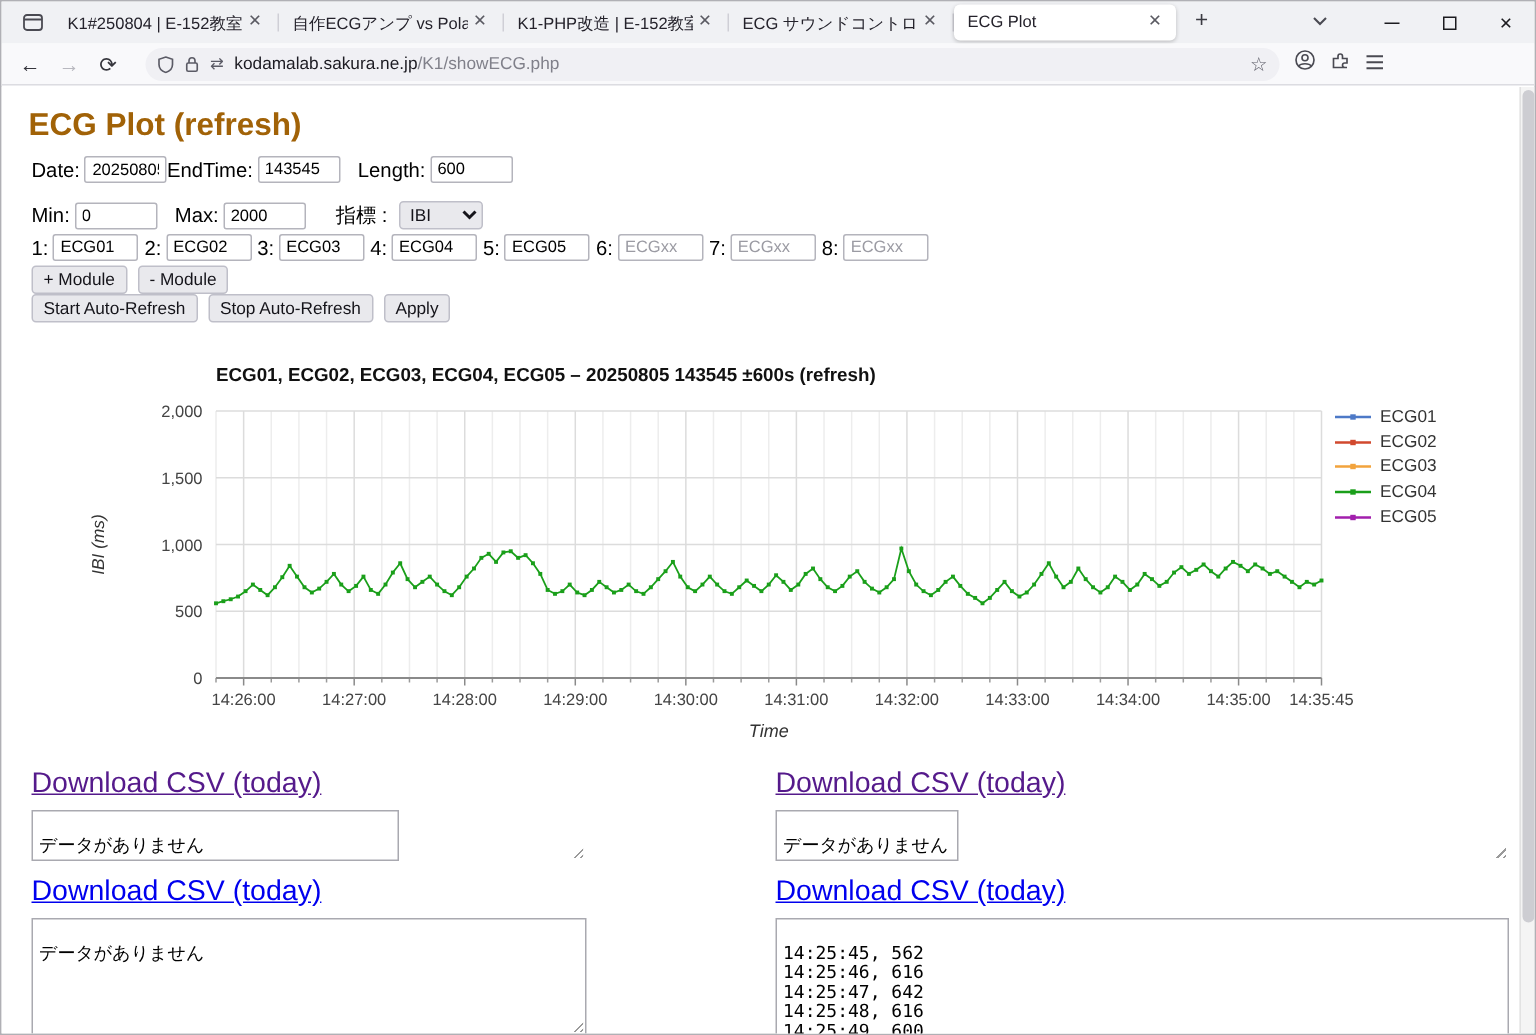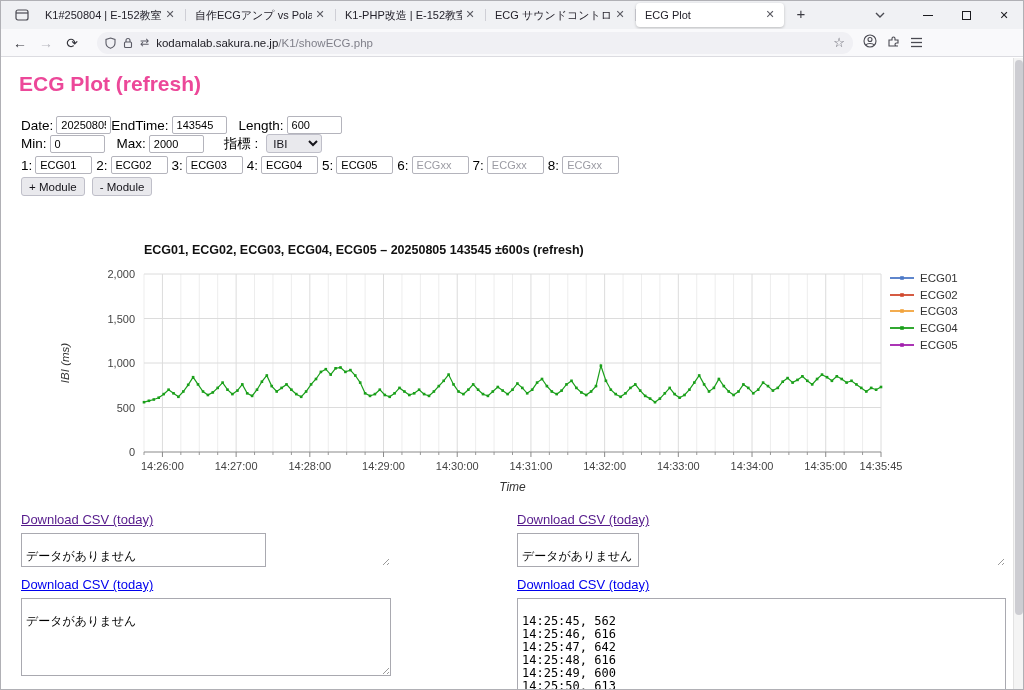--- a/index.html
+++ b/index.html
@@ -50,21 +50,21 @@
     font-size:11.5px;
   }
   .addressbar .ico { color:#5b5b66; margin-right:7px; display:flex; align-items:center; }
   .url-host { color:#1c1b22; }
   .url-path { color:#80808a; }
   .addressbar .star { margin-left:auto; color:#5b5b66; font-size:13px; }
   .chrome-right { display:flex; align-items:center; margin-left:10px; gap:10px; color:#4a4a52; }
   
   .content { position:absolute; top:57px; left:0; right:10px; bottom:0; background:#fff; }
   h1.pagetitle { position:absolute; left:18px; top:14px; font-size:21px;
-    font-weight:bold; color:#ec4899; }
+    font-weight:bold; color:#a16207; }
   .frow { position:absolute; left:20px; display:flex; align-items:center; font-size:13.5px; color:#000; }
   .frow label { margin-right:3px; }
   .frow .grp { display:flex; align-items:center; }
   input.txt {
     font-family:"Liberation Sans", sans-serif;
     font-size:11px; height:18px; width:55px; padding:1px 4px;
     border:1px solid #b4b4bc; border-radius:2px; color:#000; background:#fff;
   }
   input.txt::placeholder { color:#9b9ba3; }
   select.sel, .btn {
@@ -74,21 +74,21 @@
   }
   select.sel { width:56px; padding:1px 2px; }
   .btnrow { position:absolute; left:20px; display:flex; gap:7px; }
   
   #chart-wrap { position:absolute; left:0; top:184px; width:1014px; height:262px; }
   #legend { position:absolute; left:889px; top:212px; }
   .leg-row { display:flex; align-items:center; height:16.6px; }
   .leg-row .lbl { font-size:11.5px; color:#333; margin-left:6px; }
   
   .dl-col { position:absolute; top:454px; }
-  .dl-link { display:block; font-size:13px; margin-bottom:6px; text-decoration:underline; }
+  .dl-link { display:block; font-size:19px; margin-bottom:6px; text-decoration:underline; }
   .ta-wrap { position:relative; margin-bottom:10px; }
   textarea.ta {
     display:block; font-family:"DejaVu Sans Mono", monospace; font-size:12px;
     line-height:13px; border:1px solid #a9a9b0; background:#fff; color:#000;
     padding:16px 4px; resize:none; overflow:hidden;
   }
   .rz { position:absolute; right:2px; bottom:2px; width:9px; height:9px;
     background:repeating-linear-gradient(135deg, transparent 0 2px, #9a9a9a 2px 3px);
     clip-path:polygon(100% 0, 100% 100%, 0 100%);
   }
@@ -189,21 +189,21 @@
           <line x1="1" y1="5.5" x2="12" y2="5.5"></line>
           <line x1="1" y1="9.5" x2="12" y2="9.5"></line>
         </svg>
     </span>
   </div>
 </div>
 
 <div class="content">
   <h1 class="pagetitle">ECG Plot (refresh)</h1>
 
-  <div class="frow" style="top:58px;">
+  <div class="frow" style="top:46px;">
     <div class="grp">
       <label>Date:</label>
       <input class="txt" value="20250805" style="">
     </div>
     <div class="grp" style="">
       <label>EndTime:</label>
       <input class="txt" value="143545" style="">
     </div>
     <div class="grp" style="margin-left:12px;">
       <label>Length:</label>
@@ -259,20 +259,25 @@
       </div>
       <div class="grp">
         <label style="margin-right: 3px;">8:</label>
         <input class="txt" placeholder="ECGxx" style="width: 57px;">
       </div>
     </div>
 
   <div class="btnrow" style="top:119px;">
     <button class="btn">+ Module</button>
     <button class="btn">- Module</button>
+  </div>
+  <div class="btnrow" style="top:138px;">
+    <button class="btn">Start Auto-Refresh</button>
+    <button class="btn">Stop Auto-Refresh</button>
+    <button class="btn">Apply</button>
   </div>
 
   <div id="chart-wrap"><svg width="1014" height="262">
         <line x1="143" y1="32" x2="143" y2="210" stroke="#ededed" stroke-width="1"></line>
         <line x1="143" y1="210" x2="143" y2="213" stroke="#9a9a9a" stroke-width="1"></line>
         <line x1="179.85" y1="32" x2="179.85" y2="210" stroke="#ededed" stroke-width="1"></line>
         <line x1="179.85" y1="210" x2="179.85" y2="213" stroke="#9a9a9a" stroke-width="1"></line>
         <line x1="198.275" y1="32" x2="198.275" y2="210" stroke="#ededed" stroke-width="1"></line>
         <line x1="198.275" y1="210" x2="198.275" y2="213" stroke="#9a9a9a" stroke-width="1"></line>
         <line x1="216.7" y1="32" x2="216.7" y2="210" stroke="#ededed" stroke-width="1"></line>

